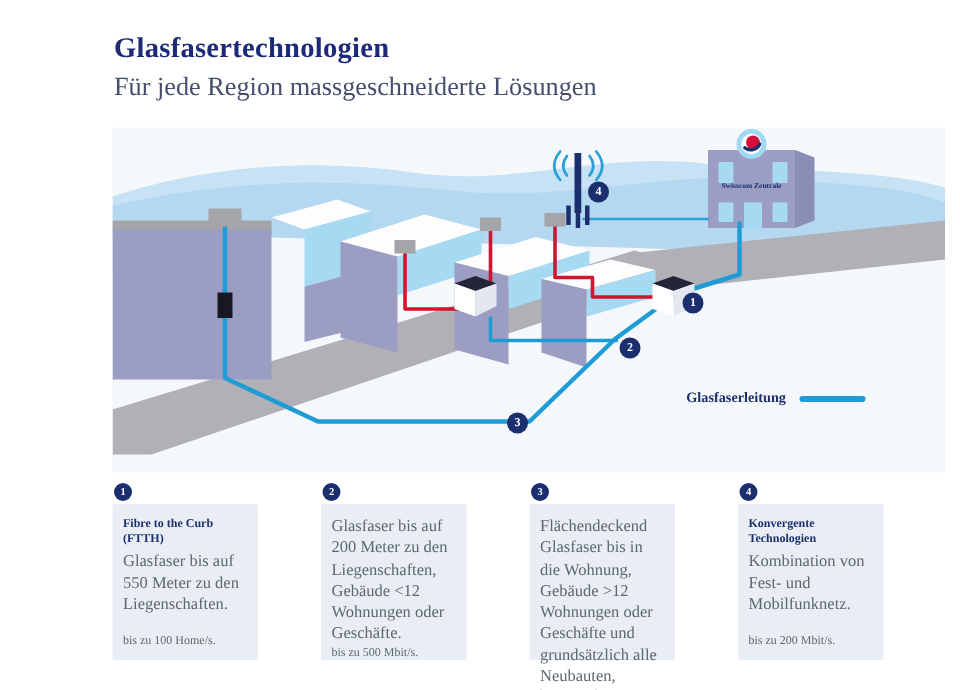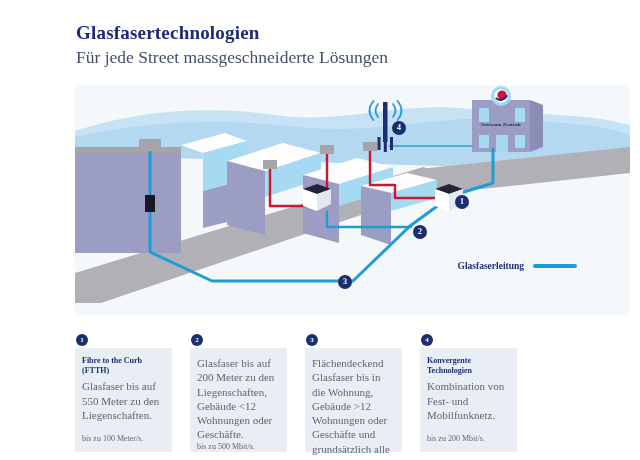--- a/index.html
+++ b/index.html
@@ -22,37 +22,37 @@
   .b1{left:380px;top:110px;} .b2{left:338px;top:140px;} .b3{left:263px;top:190px;} .b4{left:317px;top:36px;}
 
   .legend{position:absolute;left:352px;top:176px;width:150px;text-align:center;}
   .legend-row{display:flex;align-items:center;justify-content:flex-end;margin-bottom:8px;}
   .legend-label{font-size:9.5px;font-weight:bold;color:#1b2f6e;white-space:nowrap;}
   .swatch{width:44px;height:4.5px;border-radius:3px;margin-left:9px;flex:0 0 auto;}
   .swatch-fiber{background:#1f9cd6;}
   .swatch-copper{background:#cf1630;}
 
   
-  .cards{position:absolute;left:75px;top:348px;width:518px;display:grid;
-    grid-template-columns:repeat(4,97px);column-gap:18px;}
+  .cards{position:absolute;left:75px;top:336px;width:518px;display:grid;
+    grid-template-columns:repeat(4,97px);column-gap:42px;}
   .card{position:relative;background:#e9eef5;height:104px;padding:8px 7px;box-sizing:border-box;
     display:flex;flex-direction:column;border-radius:1px;}
   .card-badge{position:absolute;top:-14px;left:1px;width:12px;height:12px;line-height:12px;font-size:7px;}
   .card-title{font-size:8px;font-weight:bold;color:#1b2f6e;line-height:1.28;margin-bottom:3px;}
   .card-title span{display:block;}
   .card-desc{font-size:11px;color:#5d6673;line-height:1.3;}
   .card-speed{margin-top:auto;font-size:8px;color:#5d6673;line-height:1.2;}
 </style>
 </head>
 <body>
 
 <div class="page">
 
   <div class="title">Glasfasertechnologien</div>
-  <div class="subtitle">Für jede Street massgeschneiderte Lösungen</div>
+  <div class="subtitle">Für jede Region massgeschneiderte Lösungen</div>
 
   <div class="scene">
     <svg viewBox="0 0 555 230" width="555" height="230" aria-hidden="true">
 
       <g>
         <path d="M0,46 C60,26 130,20 200,30 C270,40 320,16 395,24 C455,30 515,28 555,40 L555,95 L0,95 Z" fill="#c6e2f4"></path>
         <path d="M0,52 C80,34 150,34 225,42 C300,50 360,30 430,34 C495,38 530,40 555,50 L555,100 L0,100 Z" fill="#b3d8f0"></path>
         <path d="M0,70 C180,76 380,80 555,88 L555,230 L0,230 Z" fill="#f5f8fb"></path>
       </g>
 
@@ -162,21 +162,21 @@
   </div>
 
   <div class="cards">
     <div class="card">
       <div class="badge card-badge">1</div>
       <div class="card-title">
         <span>Fibre to the Curb</span>
         <span>(FTTH)</span>
       </div>
       <div class="card-desc">Glasfaser bis auf 550 Meter zu den Liegenschaften.</div>
-      <div class="card-speed">bis zu 100 Meter/s.</div>
+      <div class="card-speed">bis zu 100 Home/s.</div>
     </div>
     <div class="card">
       <div class="badge card-badge">2</div>
       <div class="card-desc">Glasfaser bis auf 200 Meter zu den Liegenschaften, Gebäude &lt;12 Wohnungen oder Geschäfte.</div>
       <div class="card-speed">bis zu 500 Mbit/s.</div>
     </div>
     <div class="card">
       <div class="badge card-badge">3</div>
       <div class="card-desc">Flächendeckend Glasfaser bis in die Wohnung, Gebäude &gt;12 Wohnungen oder Geschäfte und grundsätzlich alle Neubauten,</div>
       <div class="card-speed">bis zu 10 Gbit/s.</div>

